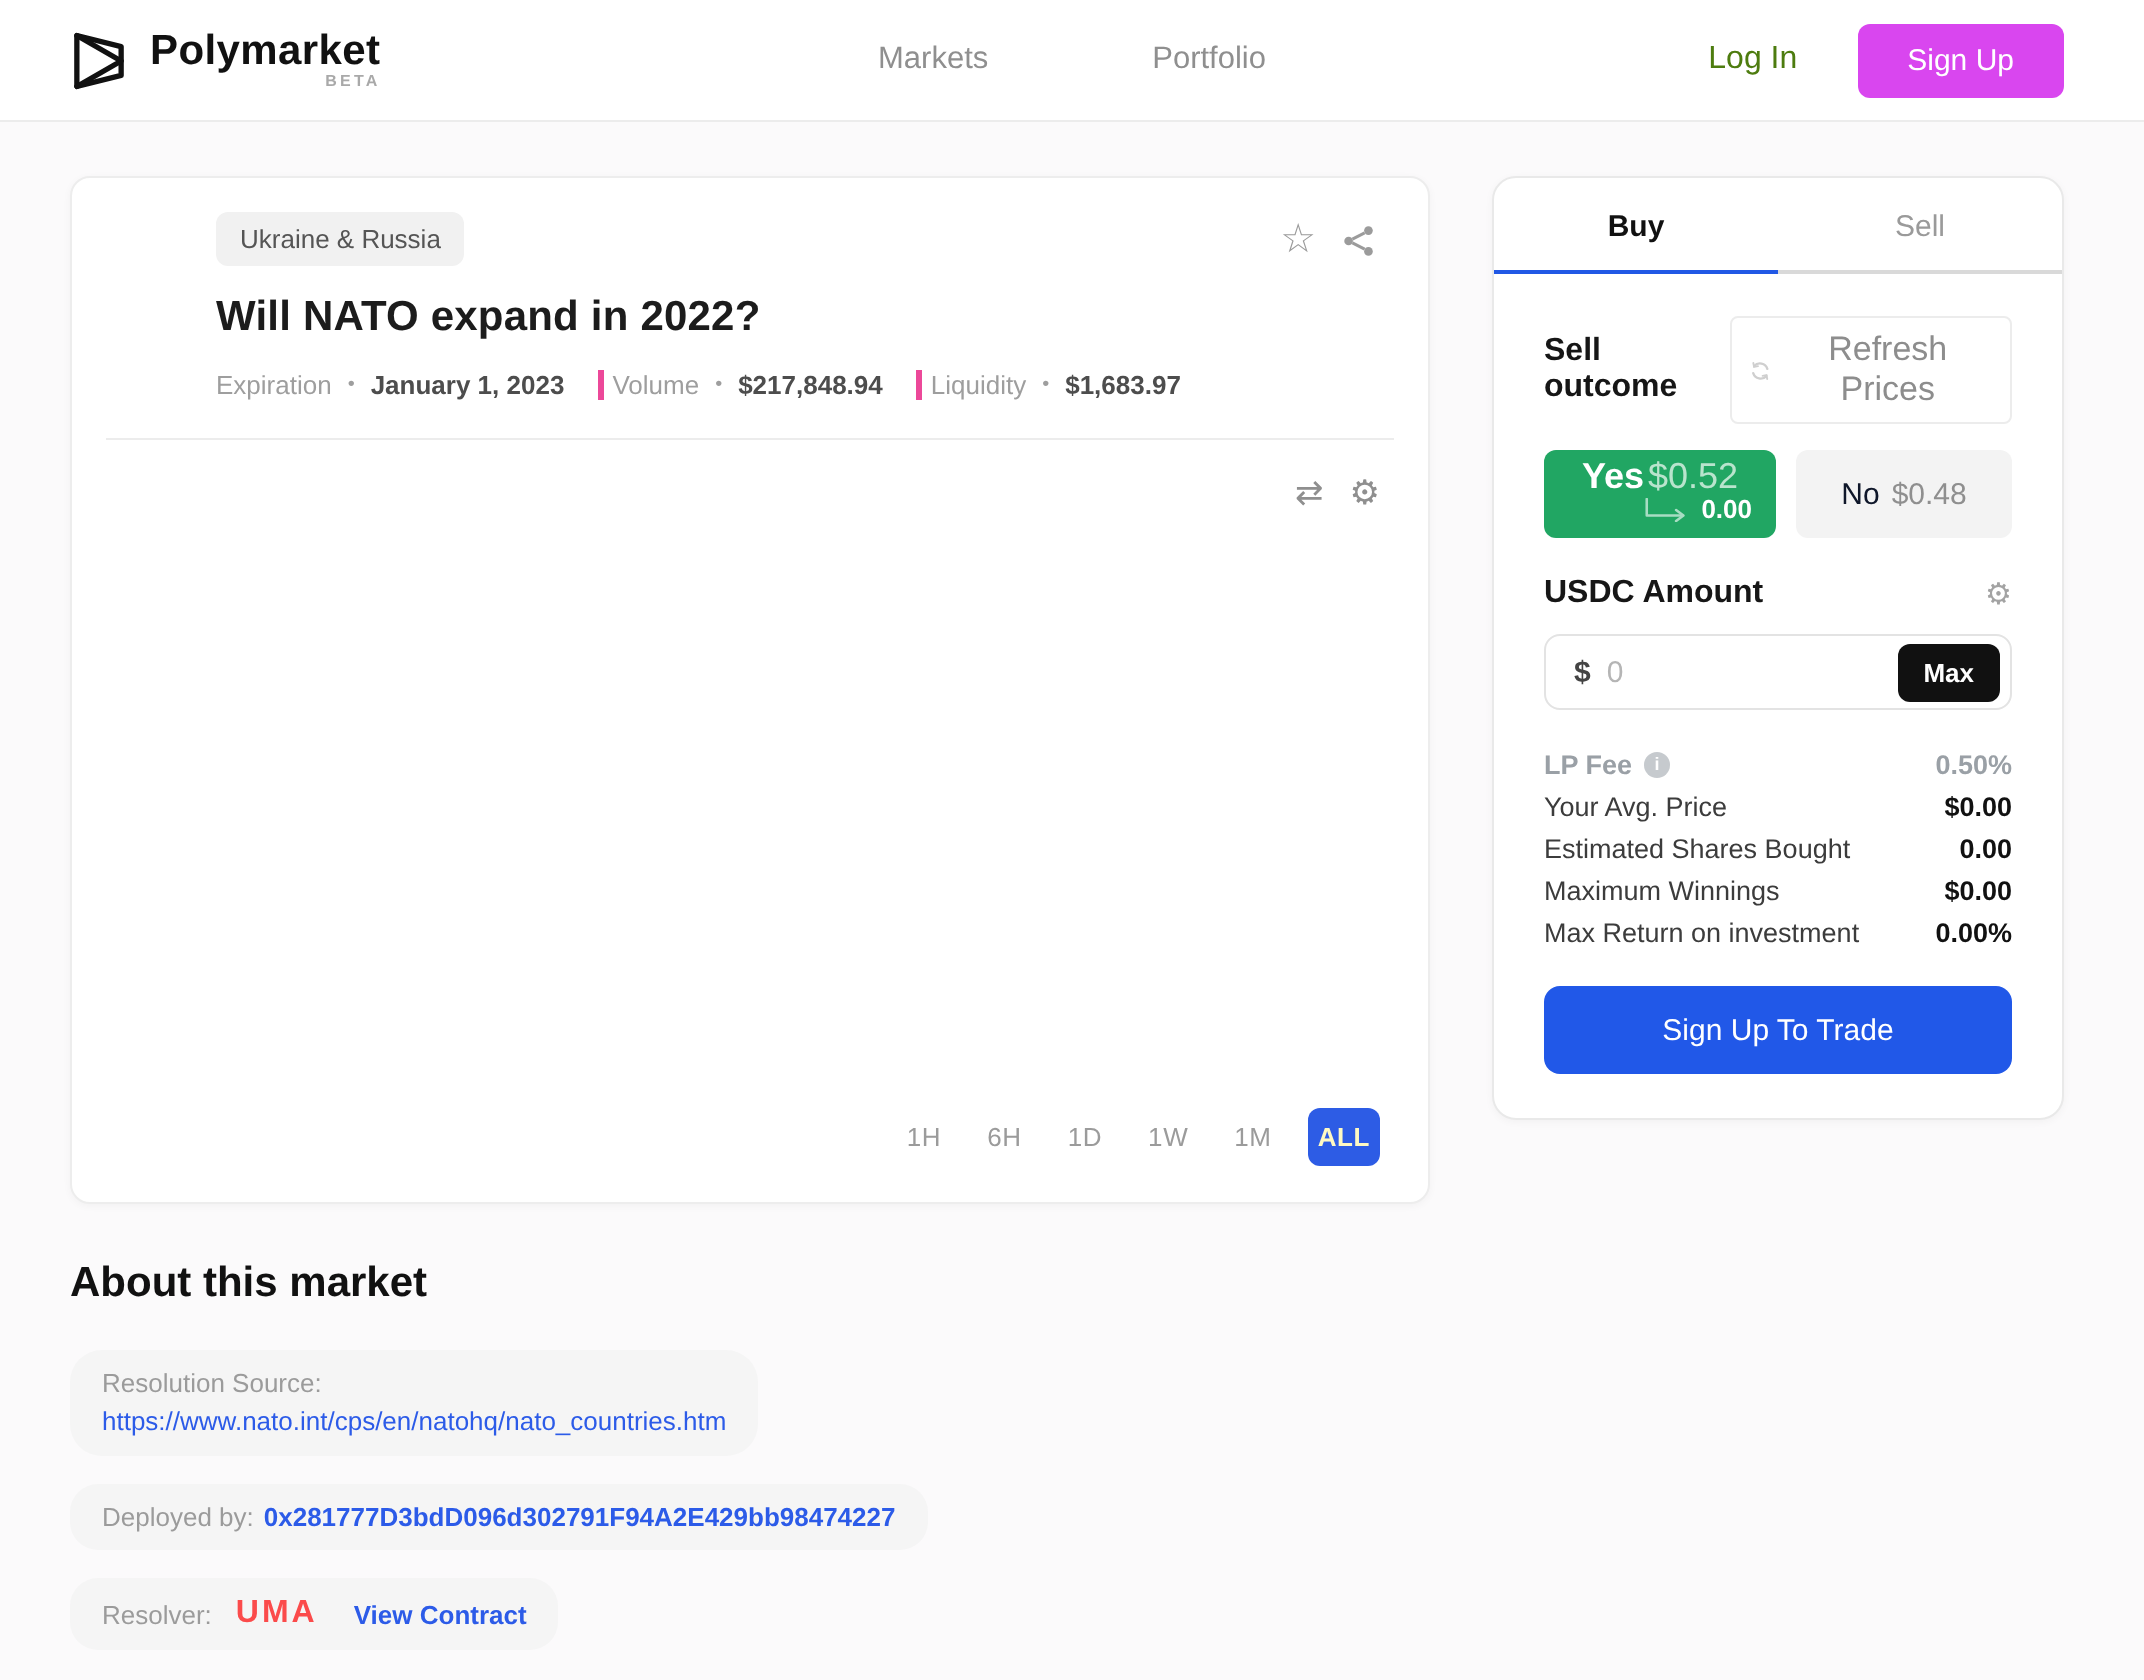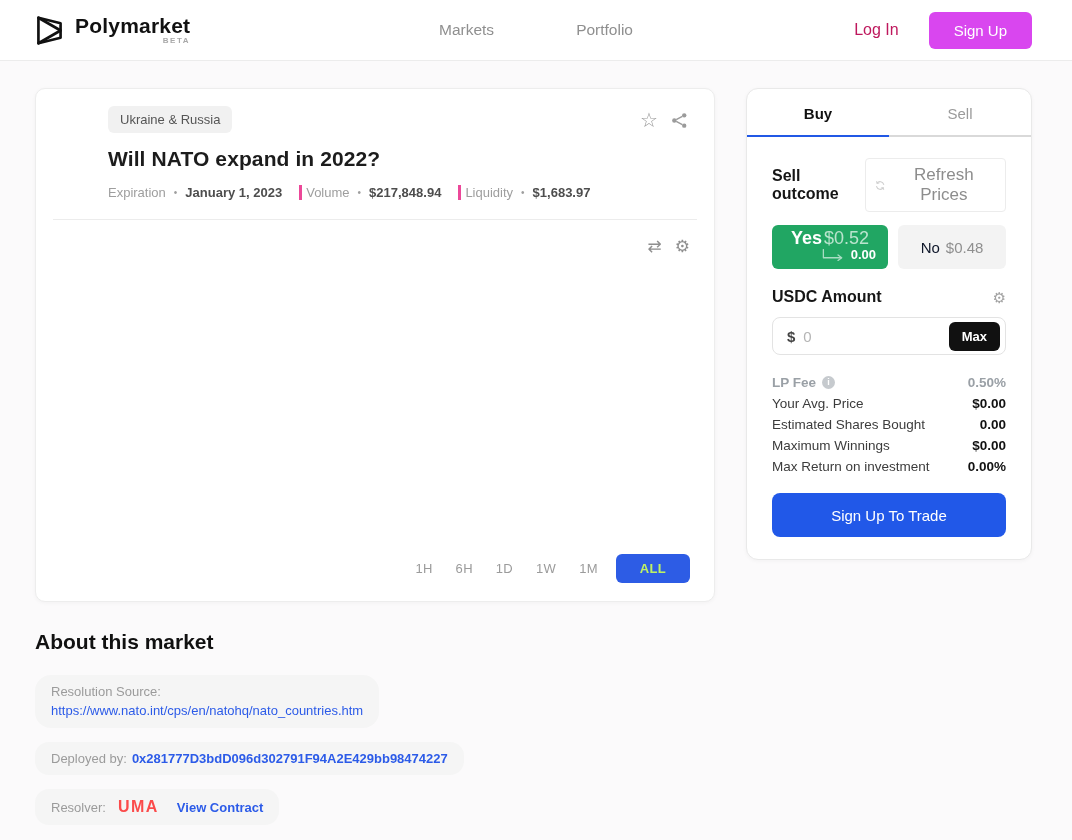--- a/index.html
+++ b/index.html
@@ -19,21 +19,21 @@
     height:61px; background:#fff; border-bottom:1px solid #ececec;
     display:flex; align-items:center; padding:0 40px 0 36px; position:relative;
   }
   .logo { display:flex; align-items:center; gap:12px; cursor:pointer; }
   .logo-text-wrap { display:flex; flex-direction:column; }
   .logo-text { font-size:21px; font-weight:700; color:#111; letter-spacing:.2px; line-height:22px; }
   .logo-beta { font-size:8px; font-weight:700; letter-spacing:1.6px; color:#a9a9a9; text-align:right; margin-top:-1px; }
   nav { position:absolute; left:50%; transform:translateX(-50%); display:flex; gap:82px; }
   .nav-item { color:#8f8f8f; font-size:15.5px; }
   .header-right { margin-left:auto; display:flex; align-items:center; gap:30px; }
-  .login { font-size:16px; color:#be185d; font-weight:500; }
+  .login { font-size:16px; color:#4d7c0f; font-weight:500; }
   .signup {
     background:#d946ef; color:#fff; border:none; border-radius:6px;
     font-size:15px; font-weight:500; padding:10px 25px;
   }
 
   
   .content { display:flex; align-items:flex-start; gap:31px; padding:27px 40px 0 35px; }
 
   
   .market-card {
@@ -53,21 +53,21 @@
   .meta-item + .meta-item { border-left:3px solid #ec4899; padding-left:4px; }
   .meta-label, .meta-dot { color:#9e9e9e; }
   .meta-dot { font-size:10px; }
   .meta-value { color:#4d4d4d; font-weight:700; }
   .divider { border-top:1px solid #ececec; margin:0 17px; }
   .chart-area { flex:1; position:relative; }
   .chart-tools { position:absolute; top:18px; right:24px; display:flex; gap:13px; color:#8f8f8f; font-size:17px; }
   .chart-tools span { cursor:pointer; line-height:1; }
   .time-row { display:flex; justify-content:flex-end; align-items:center; gap:13px; padding:0 24px 18px 0; }
   .time-btn { background:none; border:none; color:#9b9b9b; font-size:13px; font-weight:500; letter-spacing:.3px; padding:7px 5px; }
-  .time-btn.active { background:#2d5ce5; color:#bef264; border-radius:6px; padding:7px 24px; font-weight:700; }
+  .time-btn.active { background:#2d5ce5; color:#fef9c3; border-radius:6px; padding:7px 5px; font-weight:700; }
 
   
   .trade-panel {
     width:286px; background:#fff; border:1px solid #e9e9e9; border-radius:12px;
     box-shadow:0 1px 4px rgba(0,0,0,.04);
   }
   .tabs { display:flex; }
   .tab { flex:1; text-align:center; padding:16px 0 13px; font-size:15px; color:#9a9a9a; border-bottom:2px solid #d9d9d9; cursor:pointer; }
   .tab.active { color:#111; font-weight:700; border-bottom-color:#2158e5; }
   .panel-body { padding:21px 25px 22px; }

